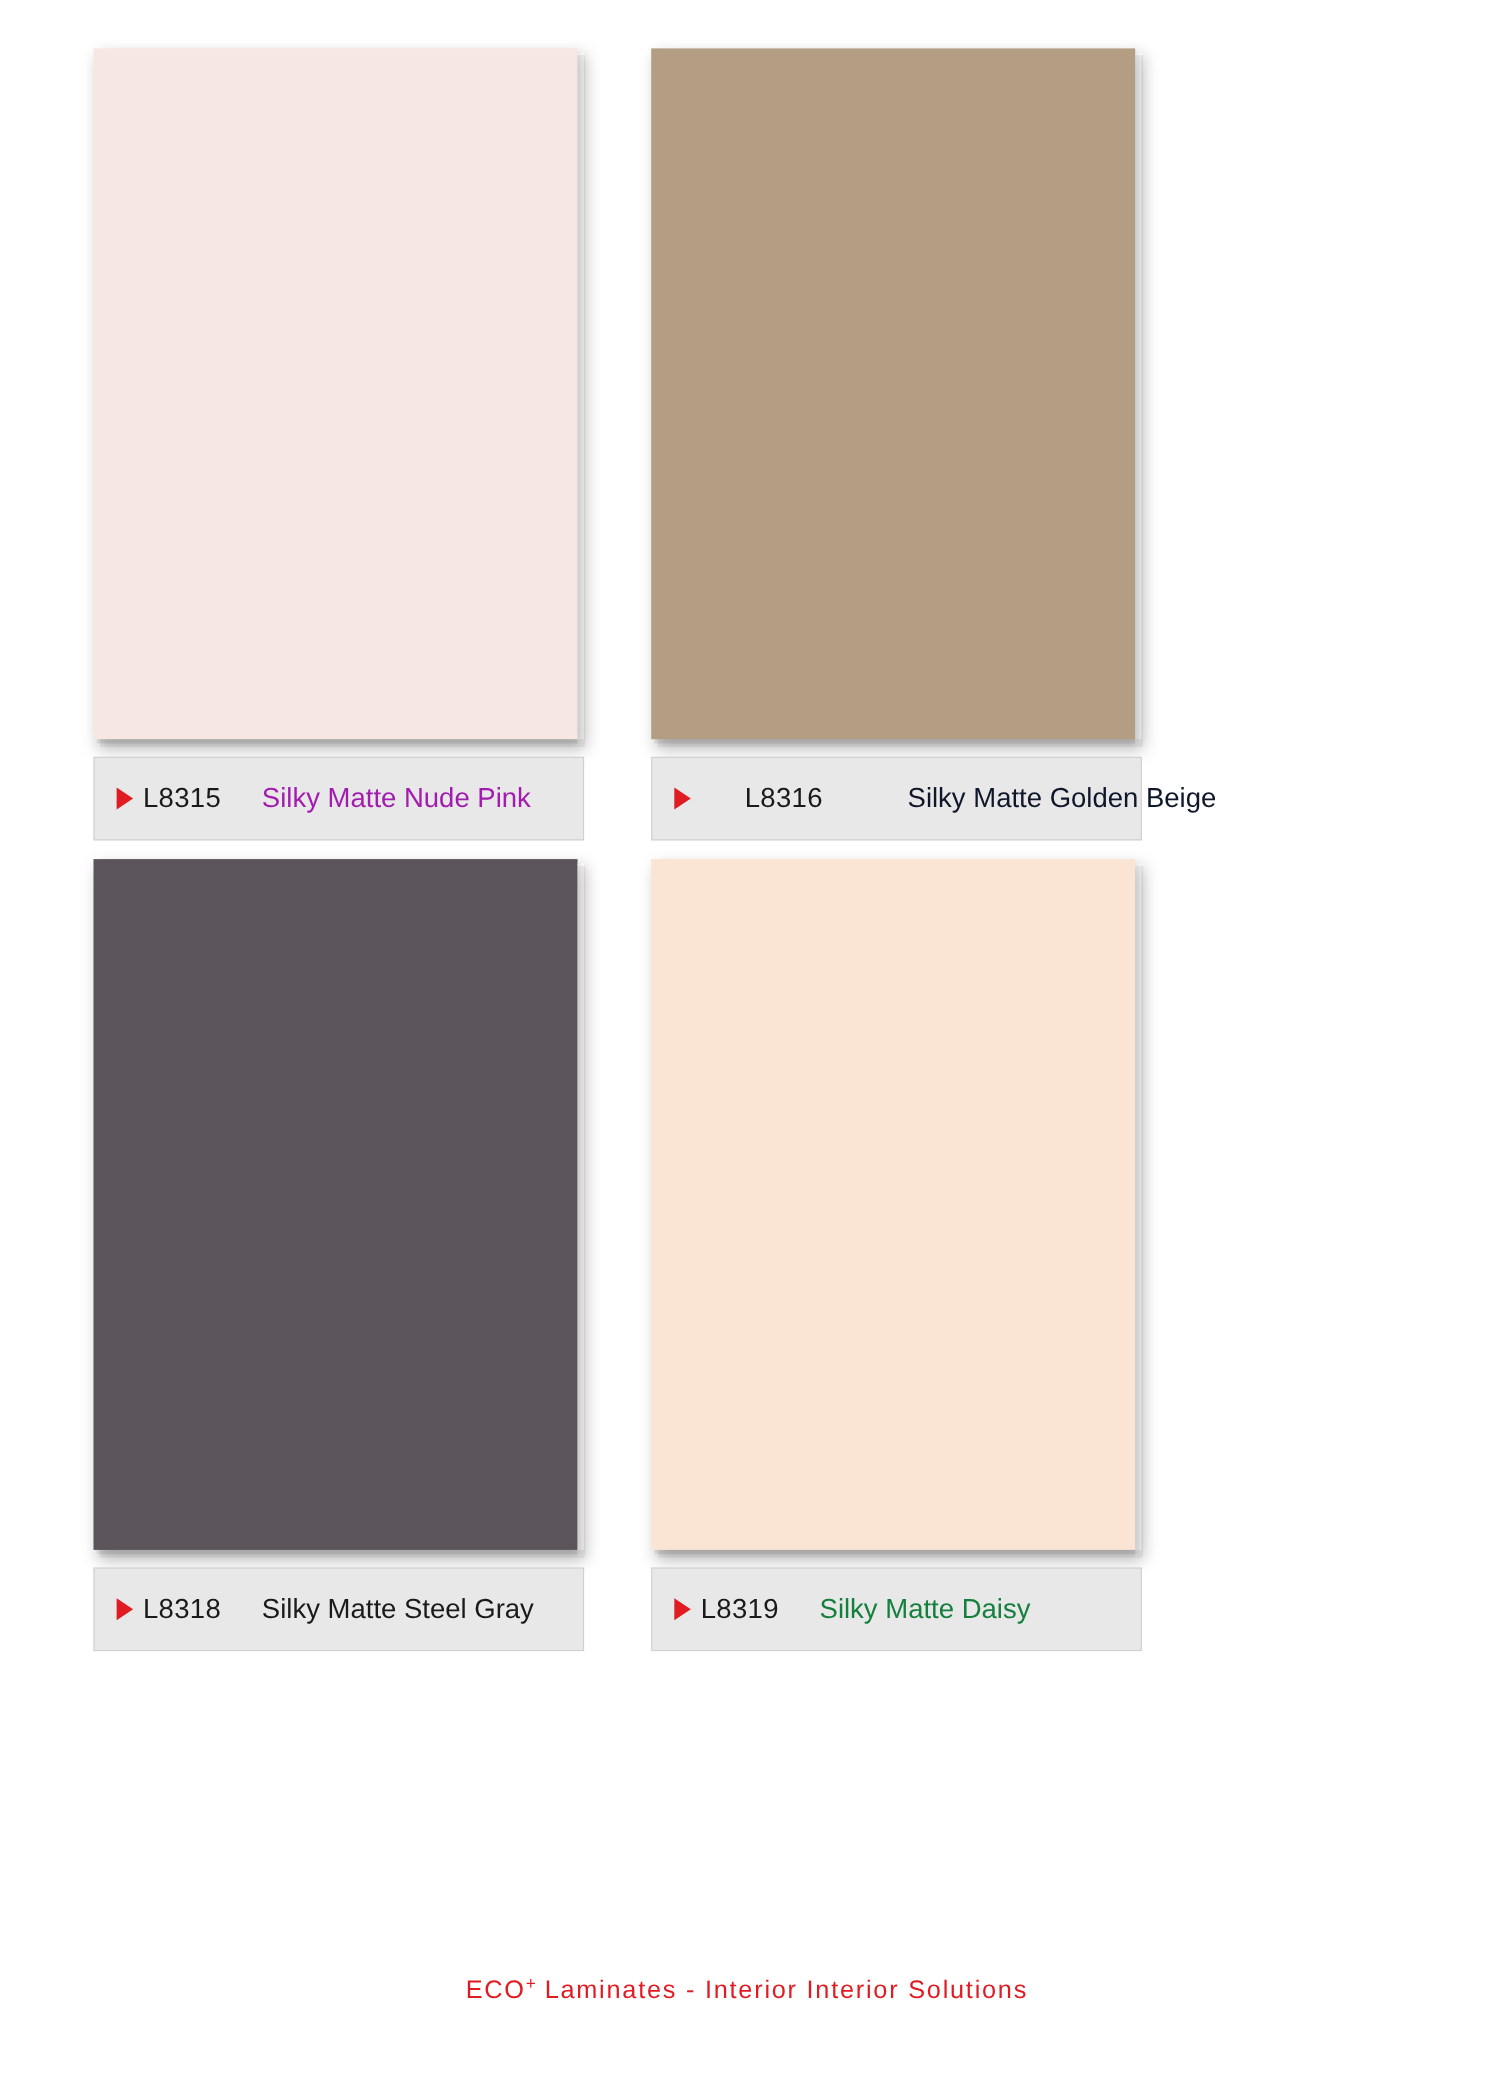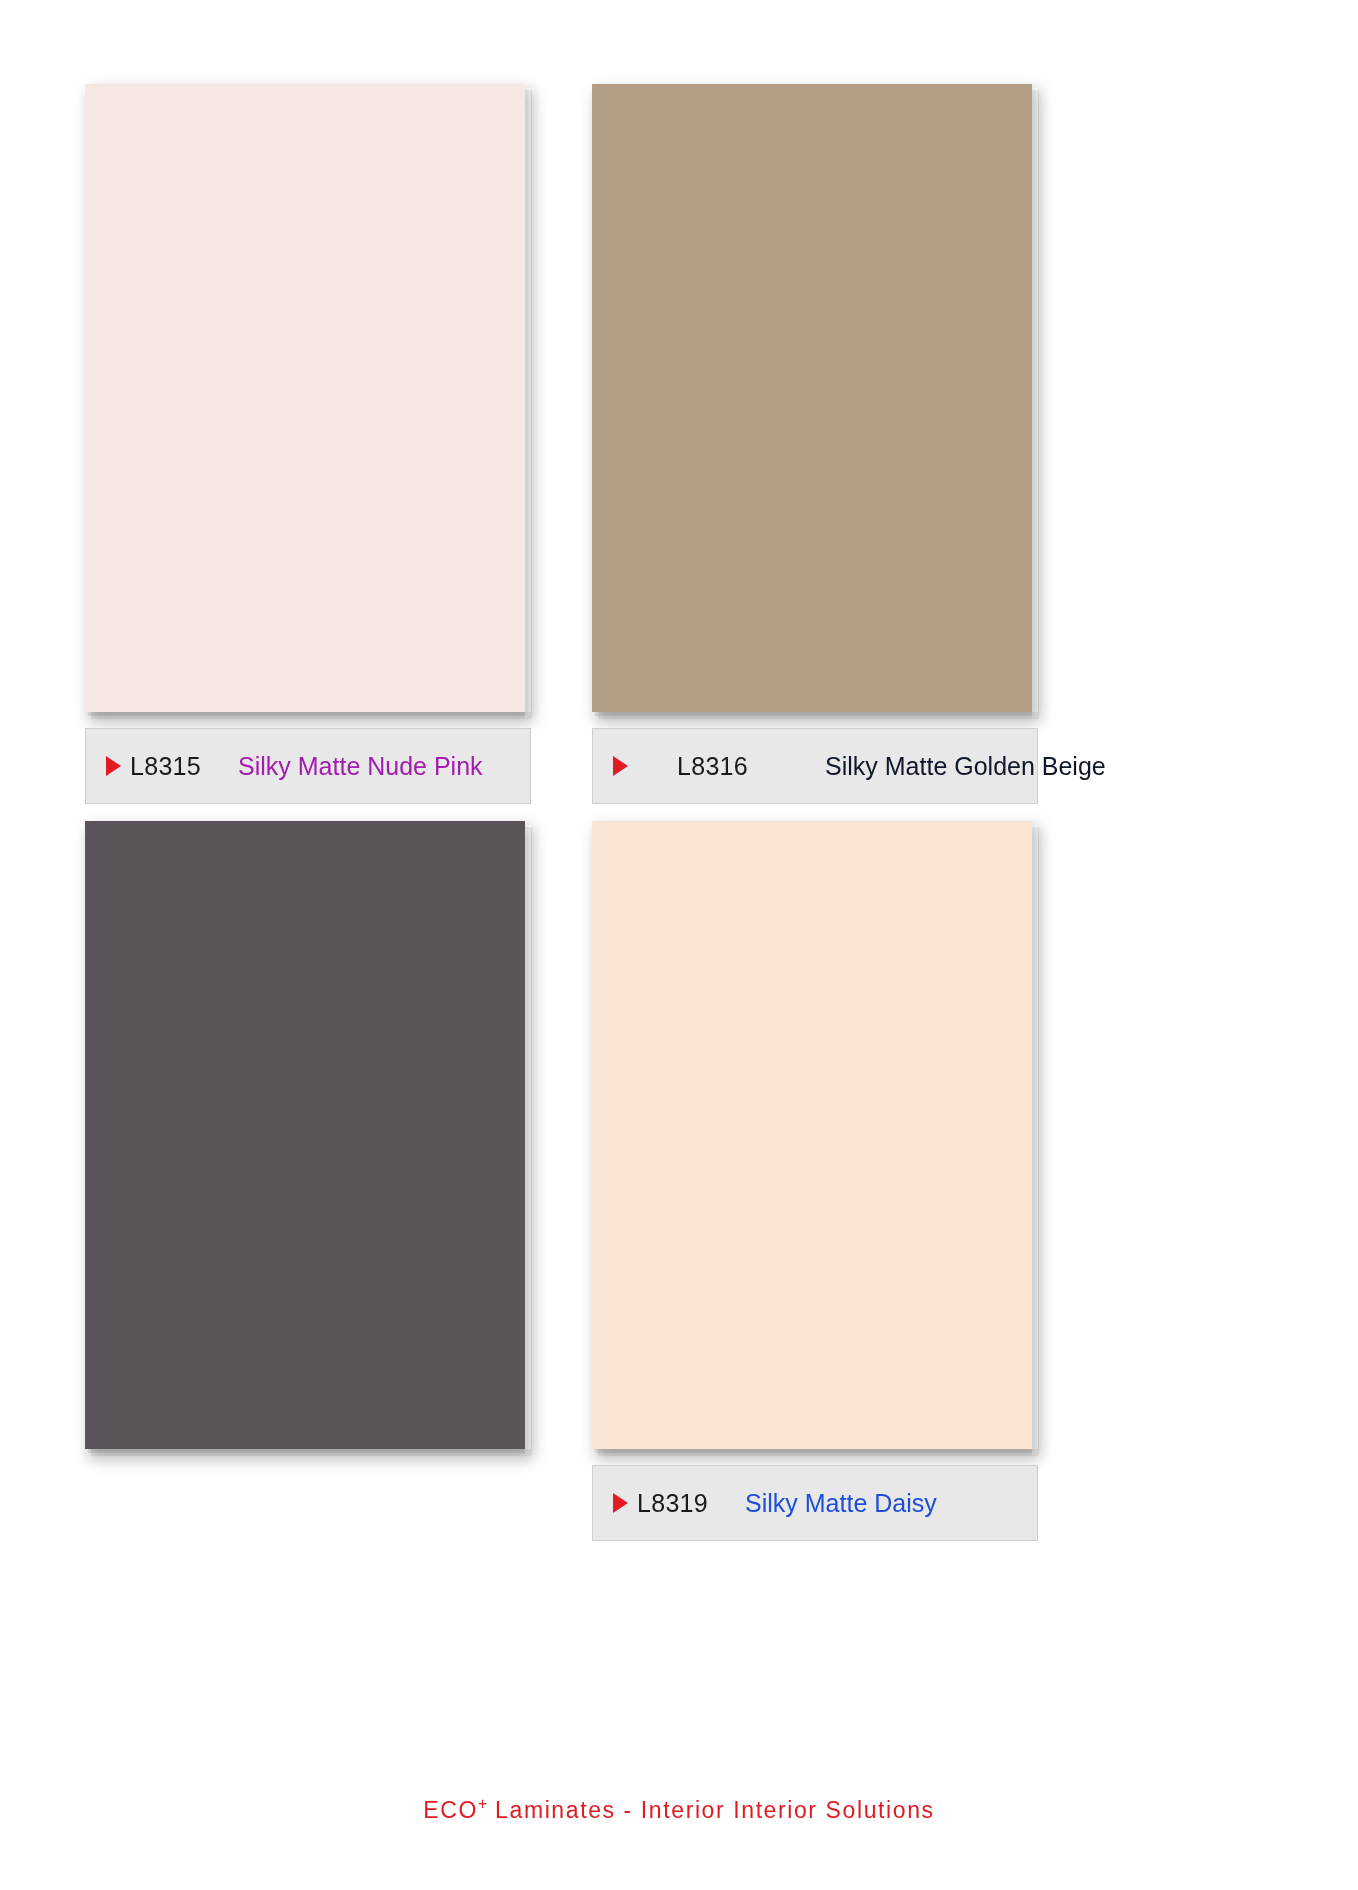--- a/index.html
+++ b/index.html
@@ -28,21 +28,20 @@
     position: absolute;
     left: 0;
     top: 0;
     width: 1358px;
     height: 1790px;
   }
 
   .card {
     position: absolute;
     width: 560px;
-    margin-top: 40px;
   }
   .card.col-left  { left: 85px; }
   .card.col-right { left: 592px; }
   .card.row-top    { top: 44px; }
   .card.row-bottom { top: 781px; }
 
   
   .chip-wrap {
     position: relative;
     width: 446px;
@@ -173,32 +172,37 @@
           <span class="name" style="color: #0f172a;">Silky Matte Golden Beige</span>
         </div>
       </div>
     </div>
 
     <div class="card col-left row-bottom">
       <div class="chip-wrap">
         <div class="chip" style="background: rgb(91, 85, 91);"></div>
         <div class="chip-bevel-right"></div>
         <div class="chip-bevel-bottom"></div>
+        <div class="label-plate" style="background: rgb(232, 232, 232); border-color: rgb(207, 207, 207);">
+          <span class="marker-icon" style="border-left-color: rgb(224, 27, 34);"></span>
+          <span class="code" style="color: rgb(26, 26, 26);">L8318</span>
+          <span class="name" style="color: rgb(26, 26, 26);">Silky Matte Steel Gray</span>
+        </div>
       </div>
     </div>
 
     <div class="card col-right row-bottom">
       <div class="chip-wrap">
         <div class="chip" style="background: rgb(250, 229, 213);"></div>
         <div class="chip-bevel-right"></div>
         <div class="chip-bevel-bottom"></div>
         <div class="label-plate" style="background: rgb(232, 232, 232); border-color: rgb(207, 207, 207);">
           <span class="marker-icon" style="border-left-color: rgb(224, 27, 34);"></span>
           <span class="code" style="color: rgb(26, 26, 26);">L8319</span>
-          <span class="name" style="color: #1d4ed8;">Silky Matte Daisy</span>
+          <span class="name" style="color: #15803d;">Silky Matte Daisy</span>
         </div>
       </div>
     </div>
 
   </div>
 
   <div class="footer" style="color: rgb(224, 27, 34);"><span>ECO</span><sup>+</sup><span> Laminates - Interior Interior Solutions</span></div>
 
 </div>
 

